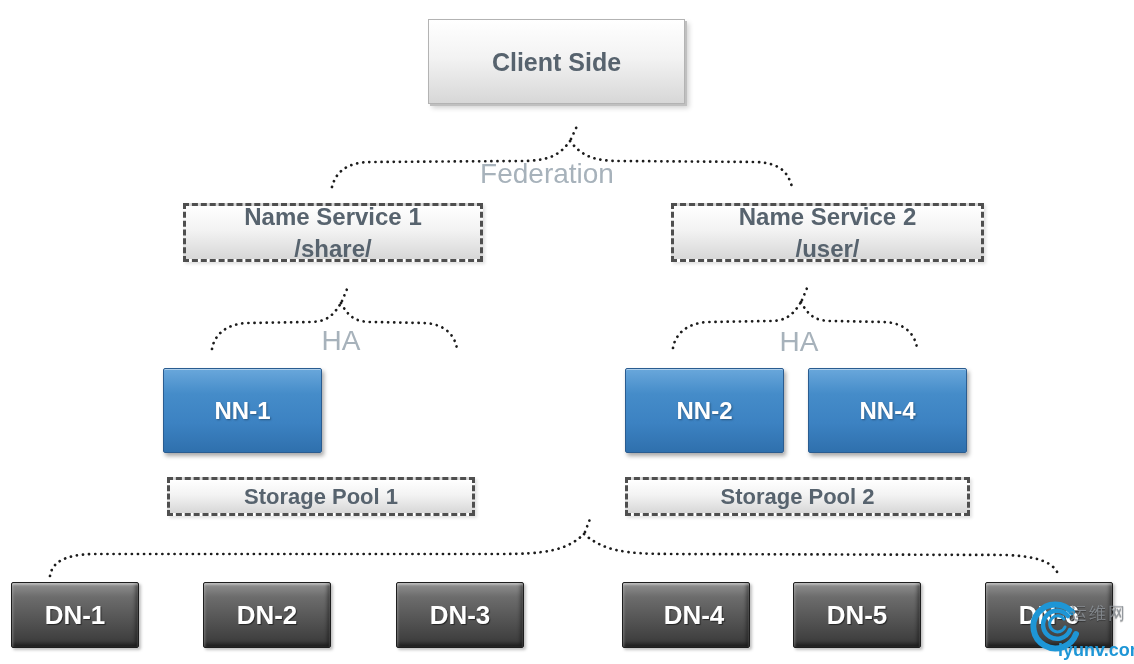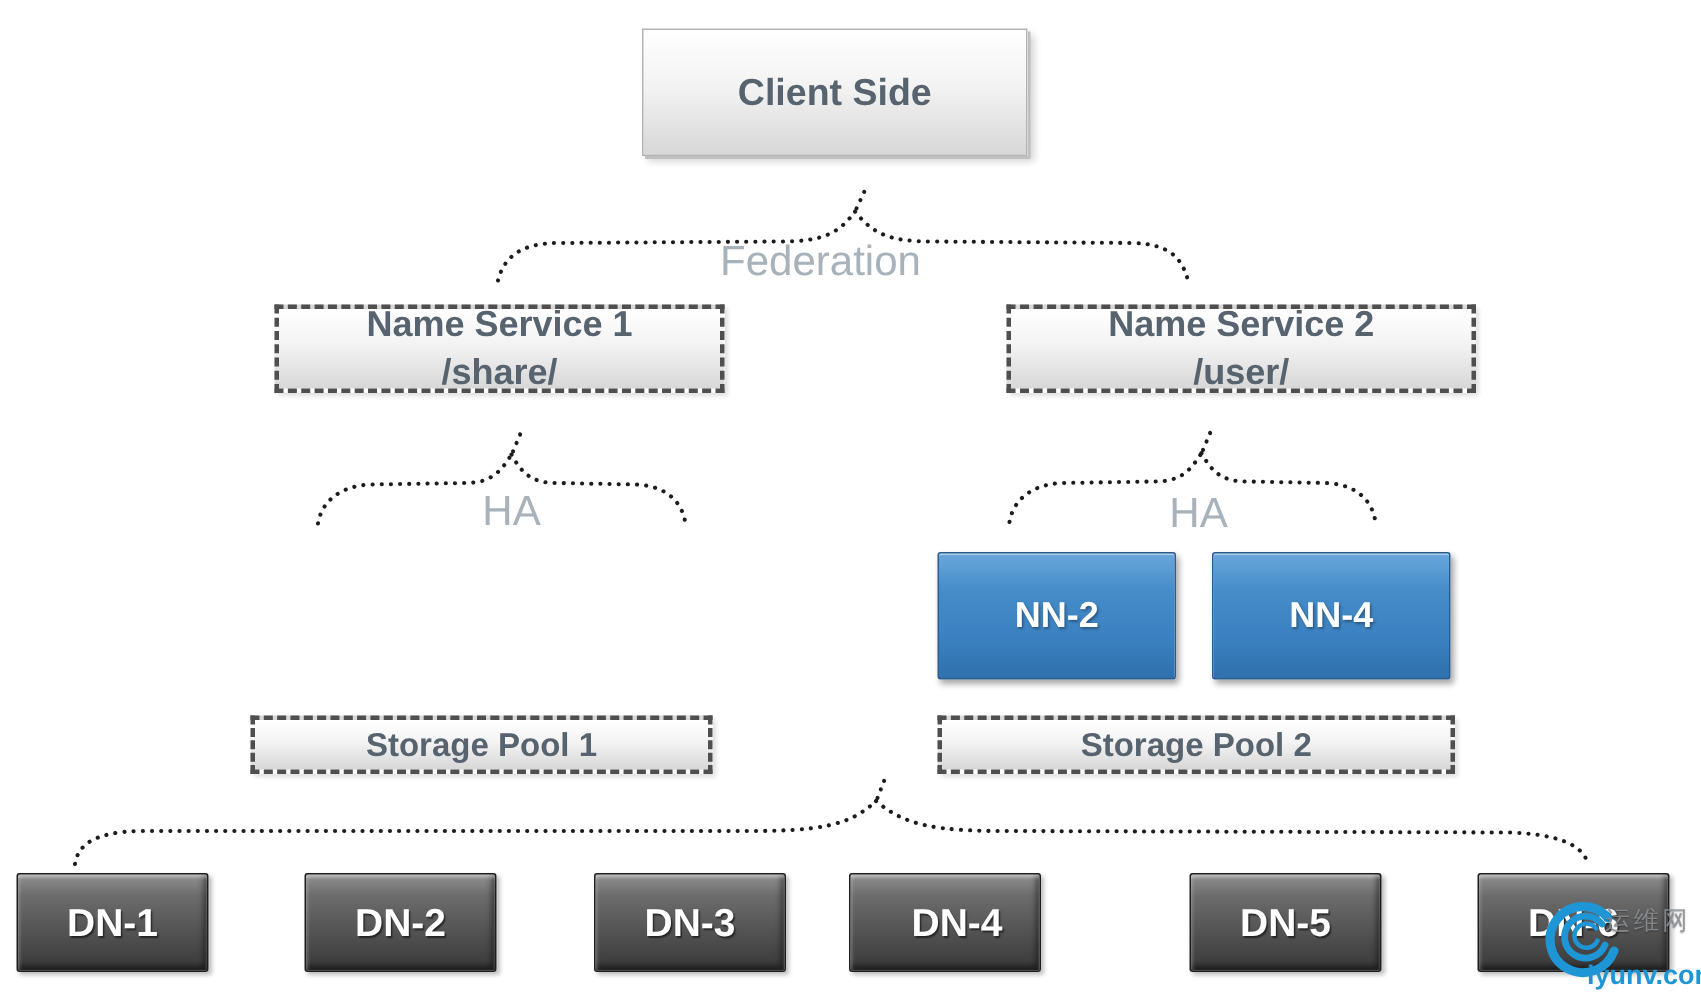--- a/index.html
+++ b/index.html
@@ -45,21 +45,21 @@
     background:linear-gradient(180deg,#919191 0%,#6c6c6c 22%,#565656 55%,#383838 100%);
     border:1px solid #1e1e1e;
     box-shadow: inset 0 2px 2px rgba(255,255,255,0.38),
                 inset 2px 0 2px rgba(255,255,255,0.12),
                 inset -2px -3px 4px rgba(0,0,0,0.55),
                 2px 2px 3px rgba(0,0,0,0.25);
     color:#ffffff; font-weight:bold; font-size:26px;
     text-shadow:1px 1px 1px rgba(0,0,0,0.55);
   }
   .dn1 { left:11px; } .dn2 { left:203px; } .dn3 { left:396px; }
-  .dn4 { left:566px;padding-left:16px; } .dn5 { left:793px; } .dn6 { left:985px; }
+  .dn4 { left:622px;padding-left:16px; } .dn5 { left:793px; } .dn6 { left:985px; }
 
   .lbl { position:absolute; color:#a7b2bb; }
   .federation { left:452px; top:158px; width:190px; text-align:center; font-size:28px; }
   .ha { width:70px; text-align:center; font-size:28px; }
   .ha-left  { left:306px; top:325px; }
   .ha-right { left:764px; top:326px; }
 
   .connectors { position:absolute; left:0; top:0; pointer-events:none; }
 
   .watermark { position:absolute; left:1026px; top:594px; width:108px; height:70px; }
@@ -111,20 +111,21 @@
     <div>/share/</div>
   </div>
   <div class="node gray-grad gray-text dashed ns ns2">
     <div>Name Service 2</div>
     <div>/user/</div>
   </div>
 
   <div class="lbl ha ha-left">HA</div>
   <div class="lbl ha ha-right">HA</div>
 
+  <div class="node nn nn1">NN-1</div>
   <div class="node nn nn2">NN-2</div>
   <div class="node nn nn4">NN-4</div>
 
   <div class="node gray-grad gray-text dashed sp sp1">Storage Pool 1</div>
   <div class="node gray-grad gray-text dashed sp sp2">Storage Pool 2</div>
 
   <div class="node dn dn1">DN-1</div>
   <div class="node dn dn2">DN-2</div>
   <div class="node dn dn3">DN-3</div>
   <div class="node dn dn4">DN-4</div>

